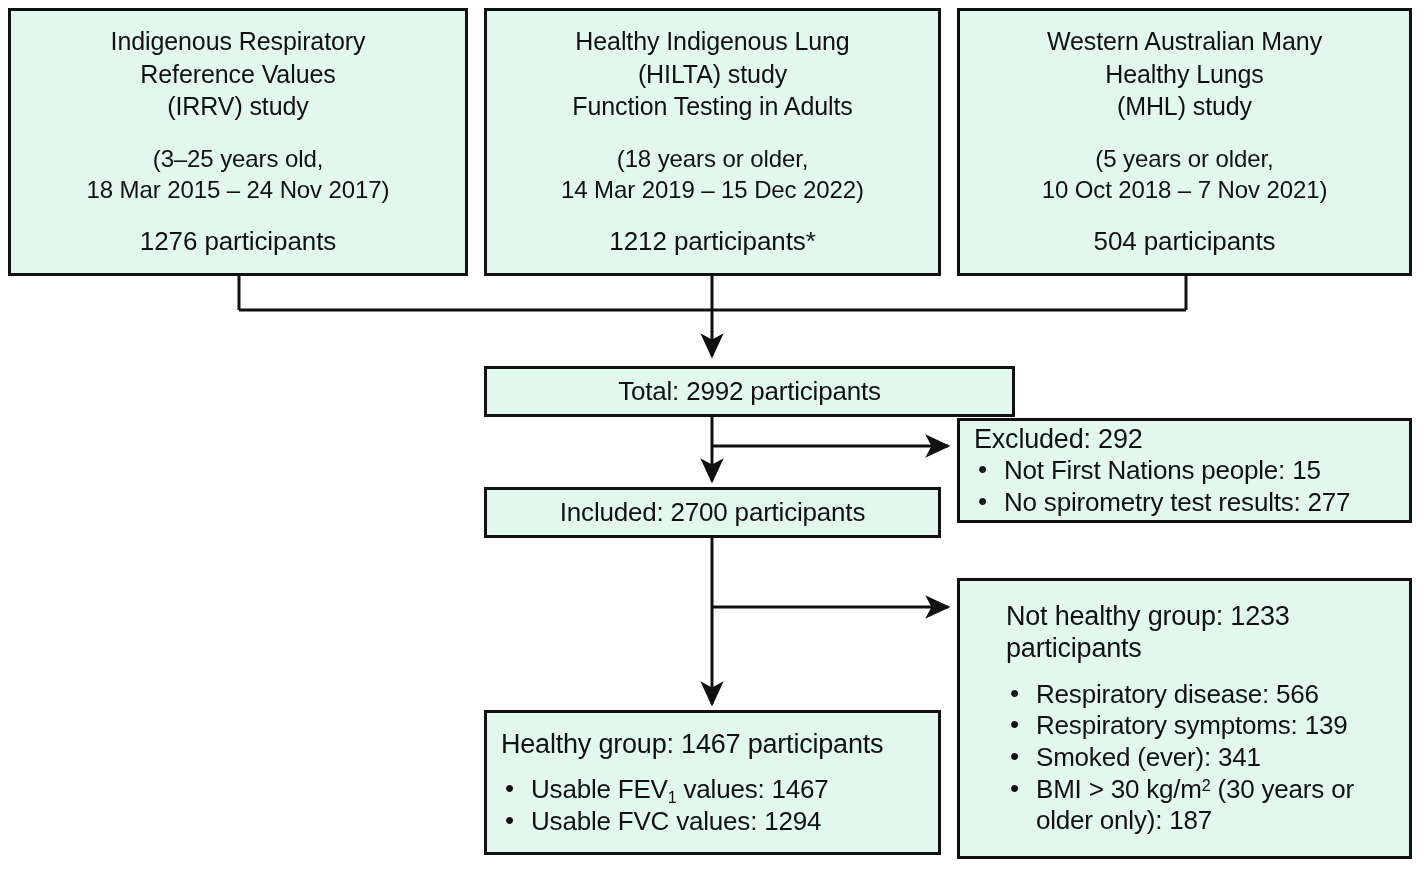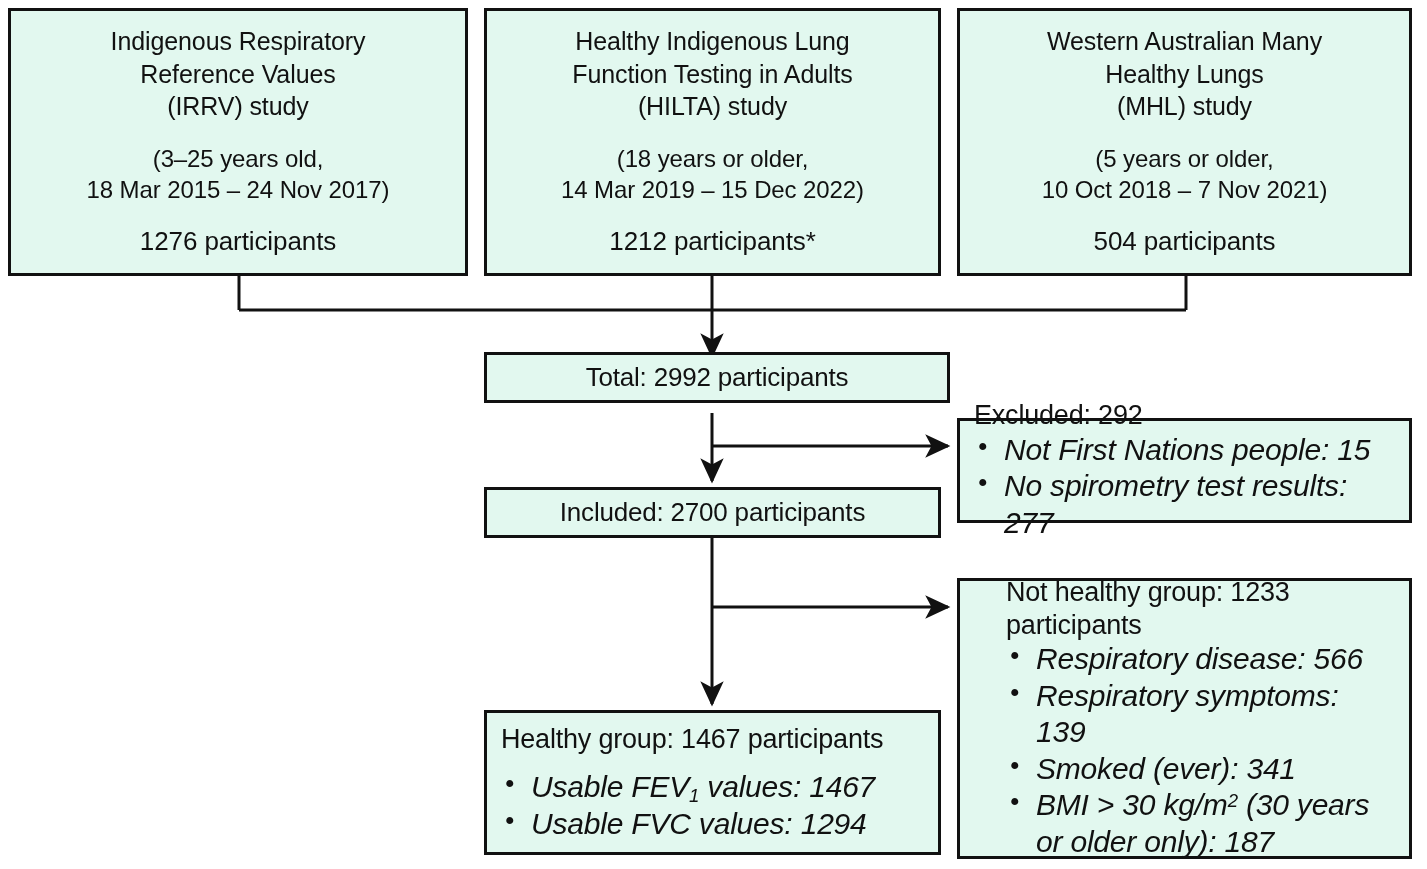--- a/index.html
+++ b/index.html
@@ -75,26 +75,25 @@
     letter-spacing: -0.2px;
   }
 
   ul.bullets {
     list-style: none;
     margin: 0;
     padding: 0;
   }
   ul.bullets li {
     position: relative;
-    font-size: 30px;
+    font-size: 26px;
     line-height: 1.22;
     letter-spacing: -0.2px;
     padding-left: 30px;
     margin: 0;
-    font-style: italic;
   }
   ul.bullets li::before {
     content: "\2022";
     position: absolute;
     left: 4px;
     top: -1px;
     font-size: 26px;
   }
 
   .pad-lr { padding: 0 14px; }
@@ -109,21 +108,21 @@
     font-size: 0.62em;
     vertical-align: 0.45em;
     line-height: 0;
   }
 
   
   #node-irrv    { left: 8px;   top: 8px;   width: 460px; height: 268px; }
   #node-hilta   { left: 484px; top: 8px;   width: 457px; height: 268px; }
   #node-mhl     { left: 957px; top: 8px;   width: 455px; height: 268px; }
 
-  #node-total   { left: 484px; top: 352px; width: 466px; height: 51px; }
+  #node-total   { left: 484px; top: 366px; width: 531px; height: 51px; }
   #node-included{ left: 484px; top: 487px; width: 457px; height: 51px; }
   #node-healthy { left: 484px; top: 710px; width: 457px; height: 145px; }
 
   #node-excluded{ left: 957px; top: 418px; width: 455px; height: 105px; }
   #node-nothealthy { left: 957px; top: 578px; width: 455px; height: 281px; padding-left: 32px; }
 </style>
 </head>
 <body>
 
 <div id="flow-root">
@@ -165,22 +164,22 @@
       </div>
       <div class="gap-sm"></div>
       <div class="count-block">1276 participants</div>
     </div>
   </div>
 
   <div class="node" id="node-hilta">
     <div class="node-inner ctr pad-lr-node">
       <div class="title-block">
         <div>Healthy Indigenous Lung</div>
+        <div>(HILTA) study</div>
         <div>Function Testing in Adults</div>
-        <div>(HILTA) study</div>
       </div>
       <div class="gap-sm"></div>
       <div class="sub-block">
         <div>(18 years or older,</div>
         <div>14 Mar 2019 – 15 Dec 2022)</div>
       </div>
       <div class="gap-sm"></div>
       <div class="count-block">1212 participants*</div>
     </div>
   </div>

